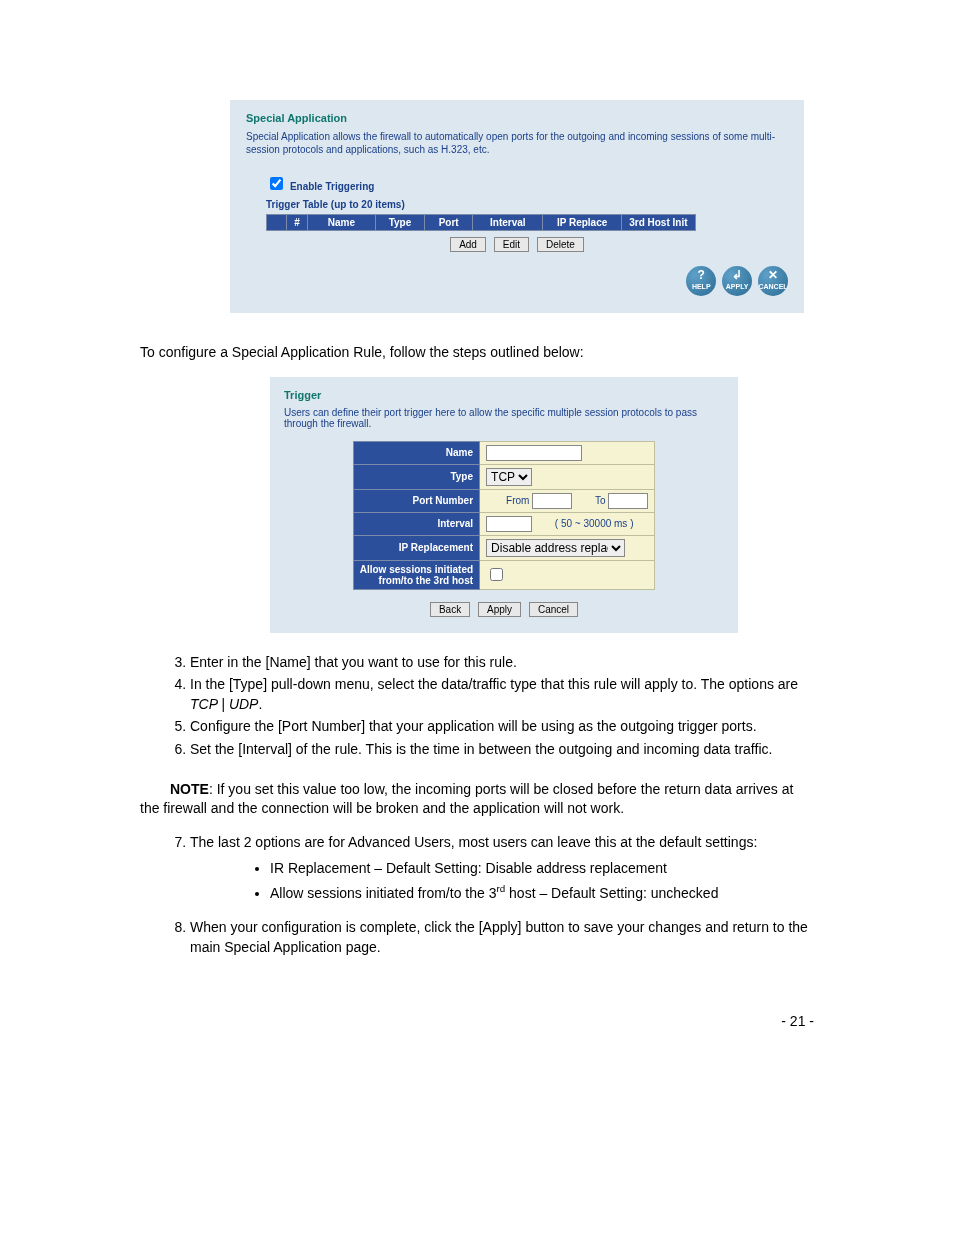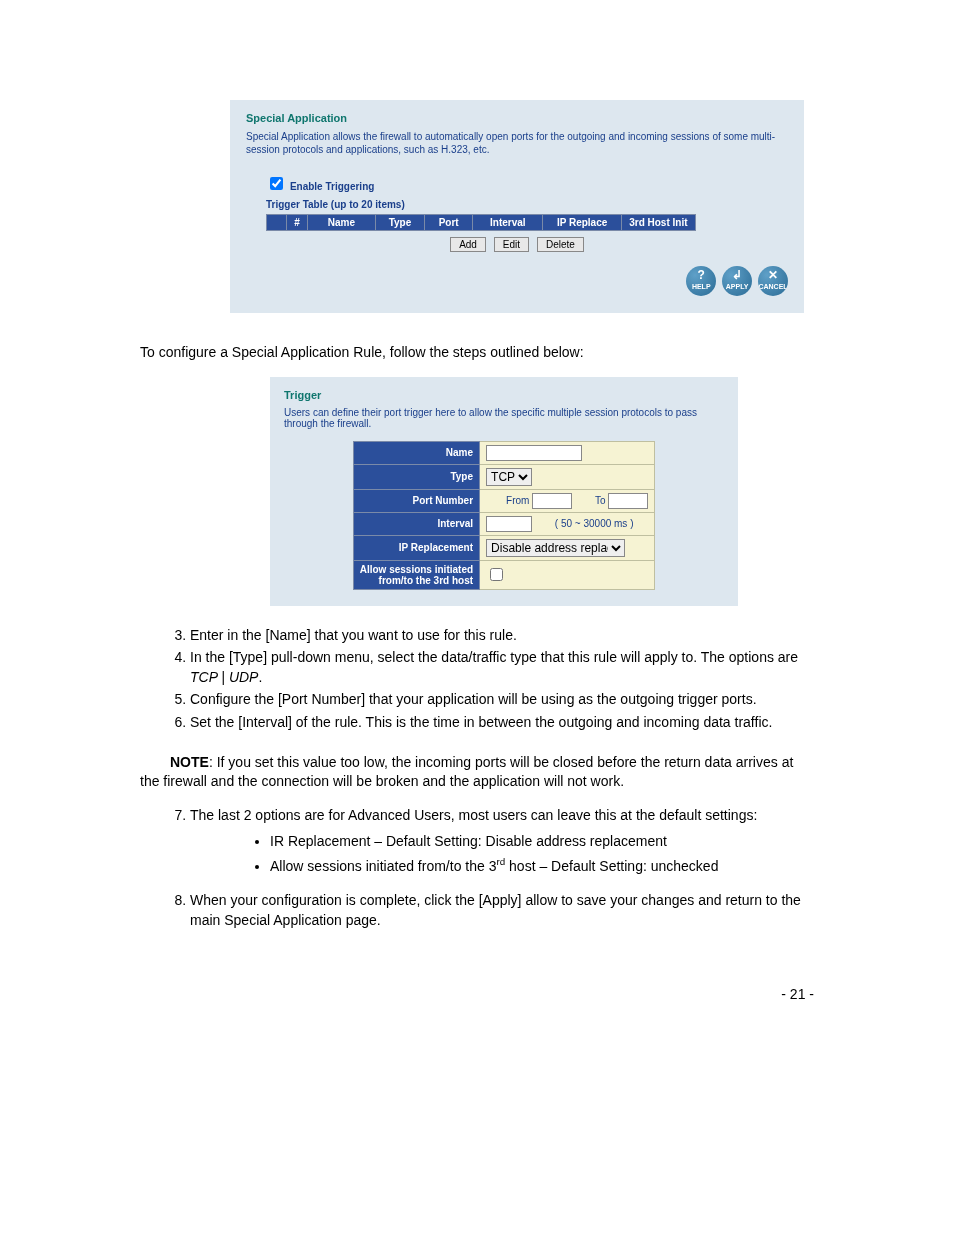--- a/index.html
+++ b/index.html
@@ -271,20 +271,25 @@
           <span>Allow sessions initiated</span><br>
           <span>from/to the 3rd host</span>
         </td>
         <td class="field">
           <input type="checkbox" style="">
         </td>
       </tr>
     </tbody>
       </table>
 
+    <div class="form-btns">
+      <button>Back</button>
+      <button>Apply</button>
+      <button>Cancel</button>
+    </div>
   </div>
 
   <ol class="main-list" start="3">
     <li>Enter in the [Name] that you want to use for this rule.</li>
     <li>
       <span>In the [Type] pull-down menu, select the data/traffic type that this rule will apply to. The options are </span><span class="bolditalic">TCP | UDP</span><span>.</span>
     </li>
     <li>Configure the [Port Number] that your application will be using as the outgoing trigger ports.</li>
     <li>Set the [Interval] of the rule. This is the time in between the outgoing and incoming data traffic.</li>
   </ol>
@@ -296,17 +301,17 @@
   <ol class="main-list" start="7">
     <li>
       <span>The last 2 options are for Advanced Users, most users can leave this at the default settings:</span>
       <ul class="bullets">
         <li>IR Replacement – Default Setting: Disable address replacement</li>
         <li>
           <span>Allow sessions initiated from/to the 3</span><sup>rd</sup><span> host – Default Setting: unchecked</span>
         </li>
       </ul>
     </li>
-    <li>When your configuration is complete, click the [Apply] allow to save your changes and return to the main Special Application page.</li>
+    <li>When your configuration is complete, click the [Apply] button to save your changes and return to the main Special Application page.</li>
   </ol>
 
   <div class="page-number">- 21 -</div>
 </div>
 
 </body></html>

